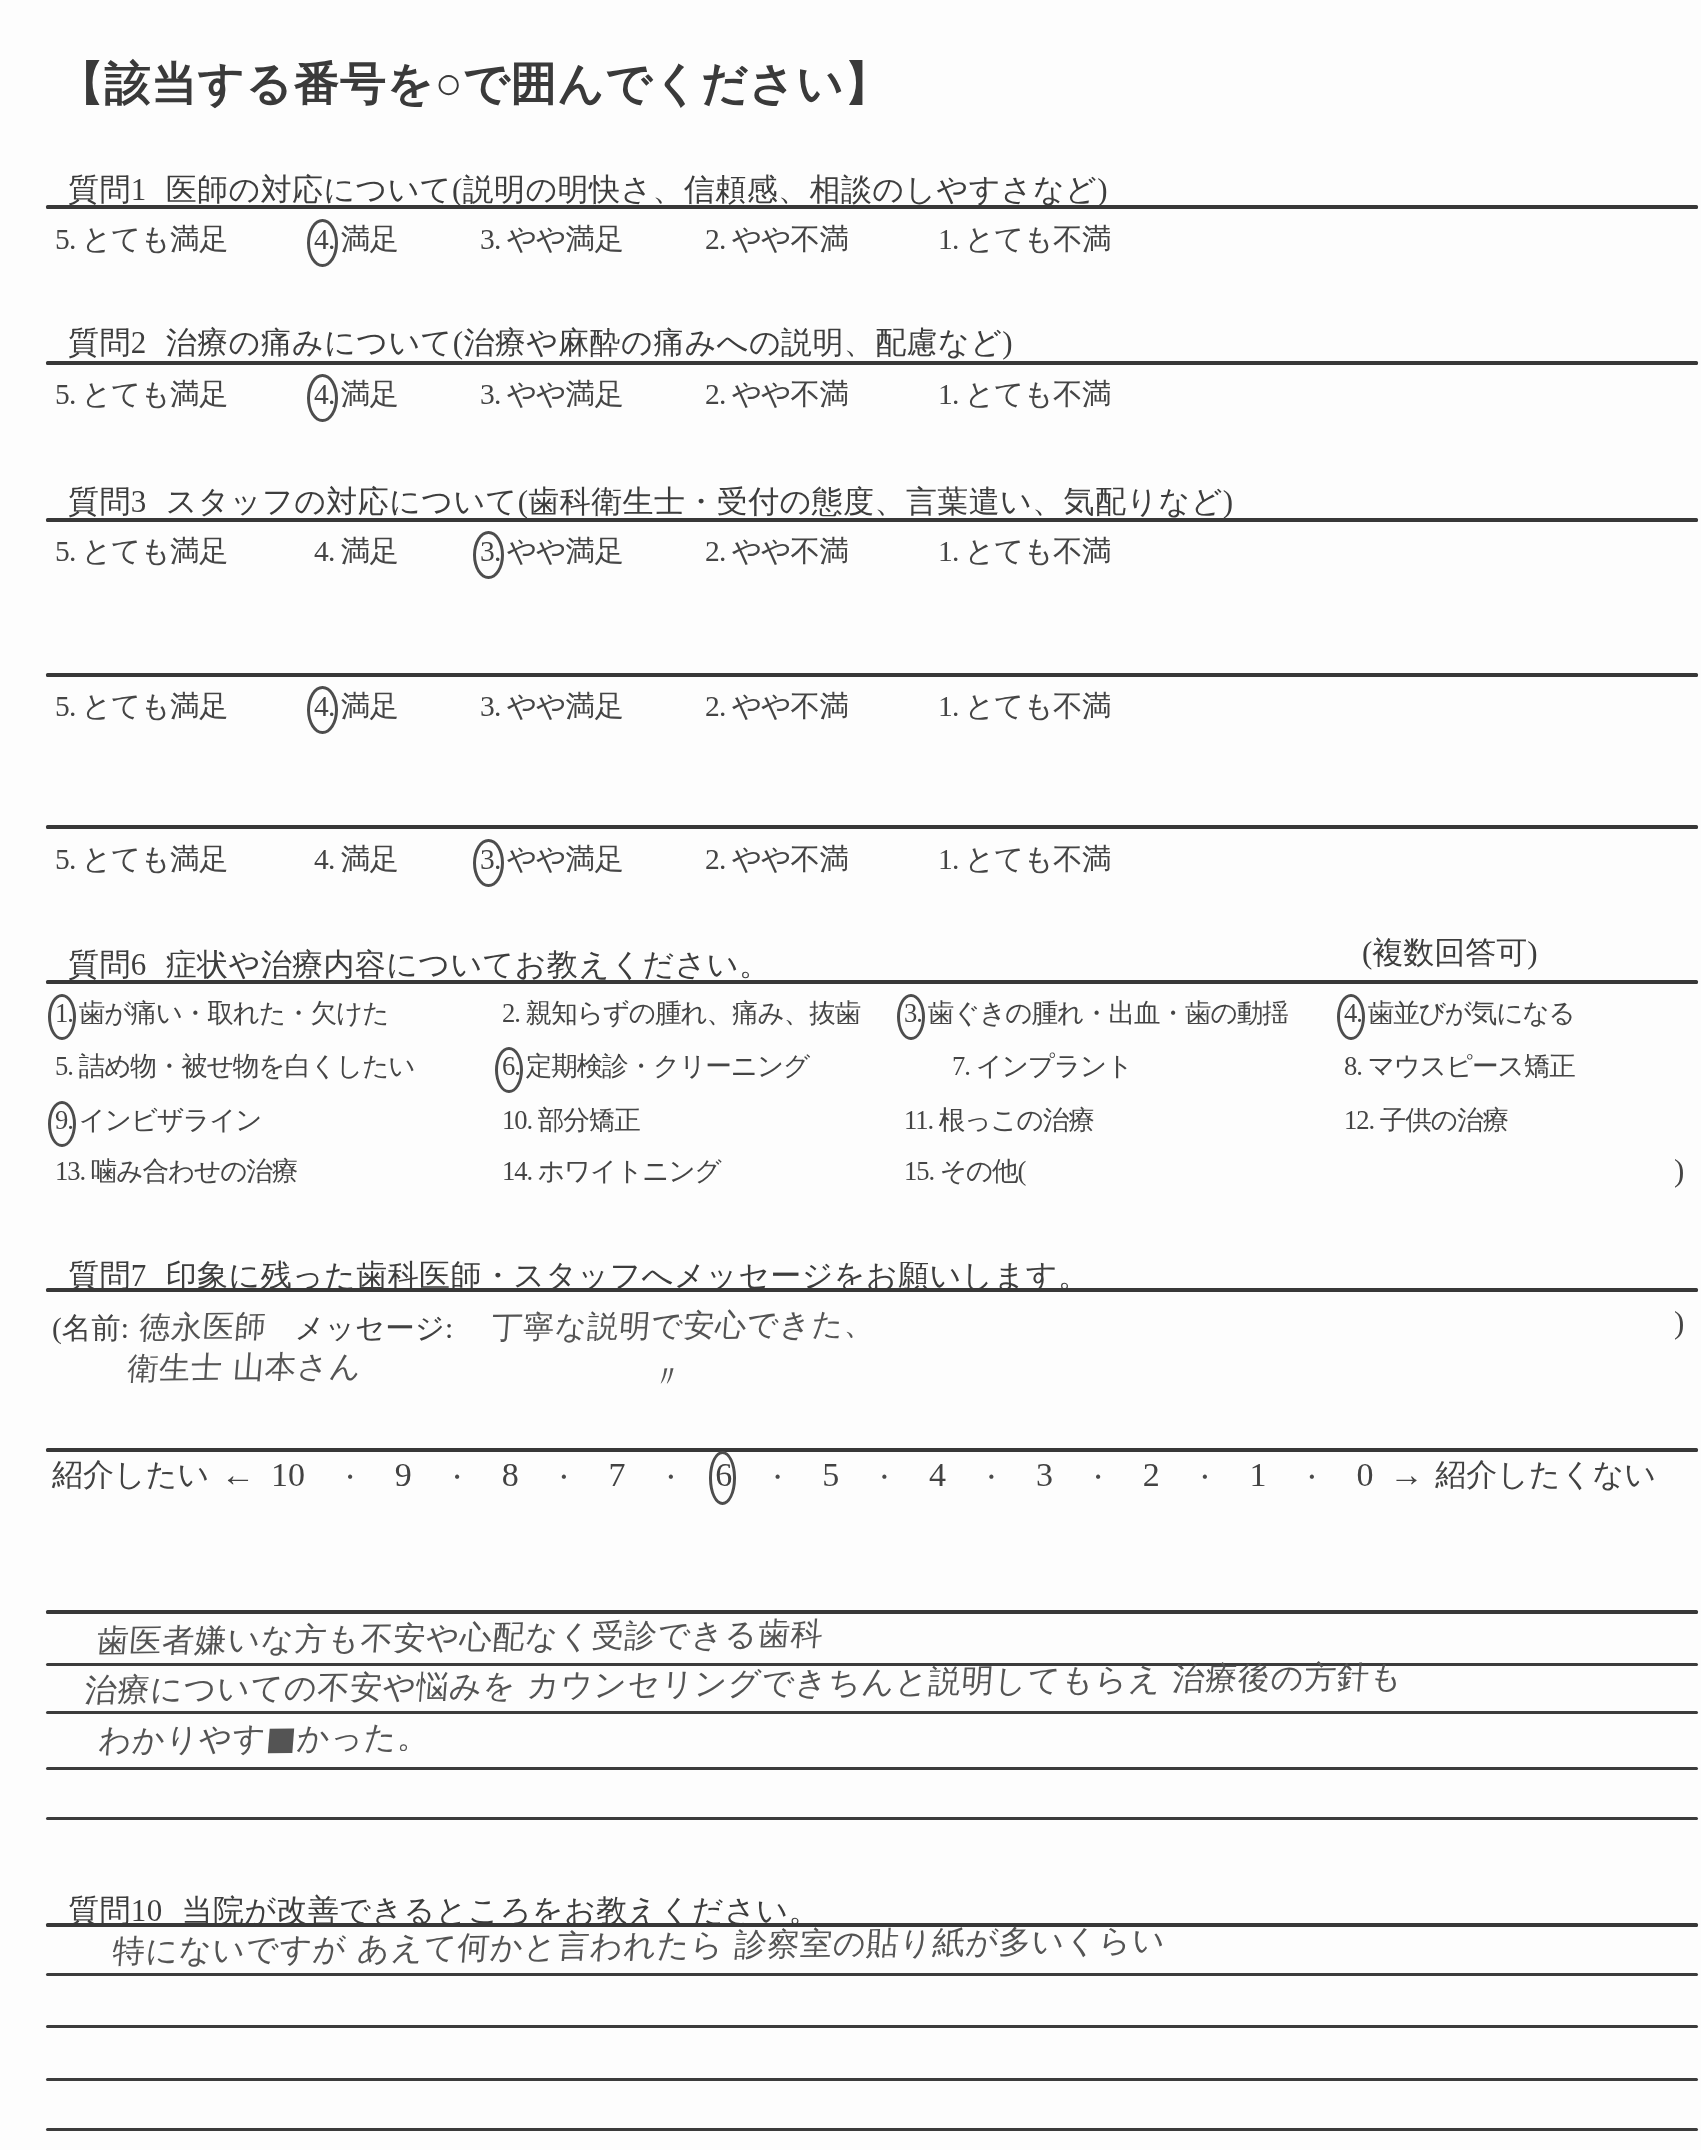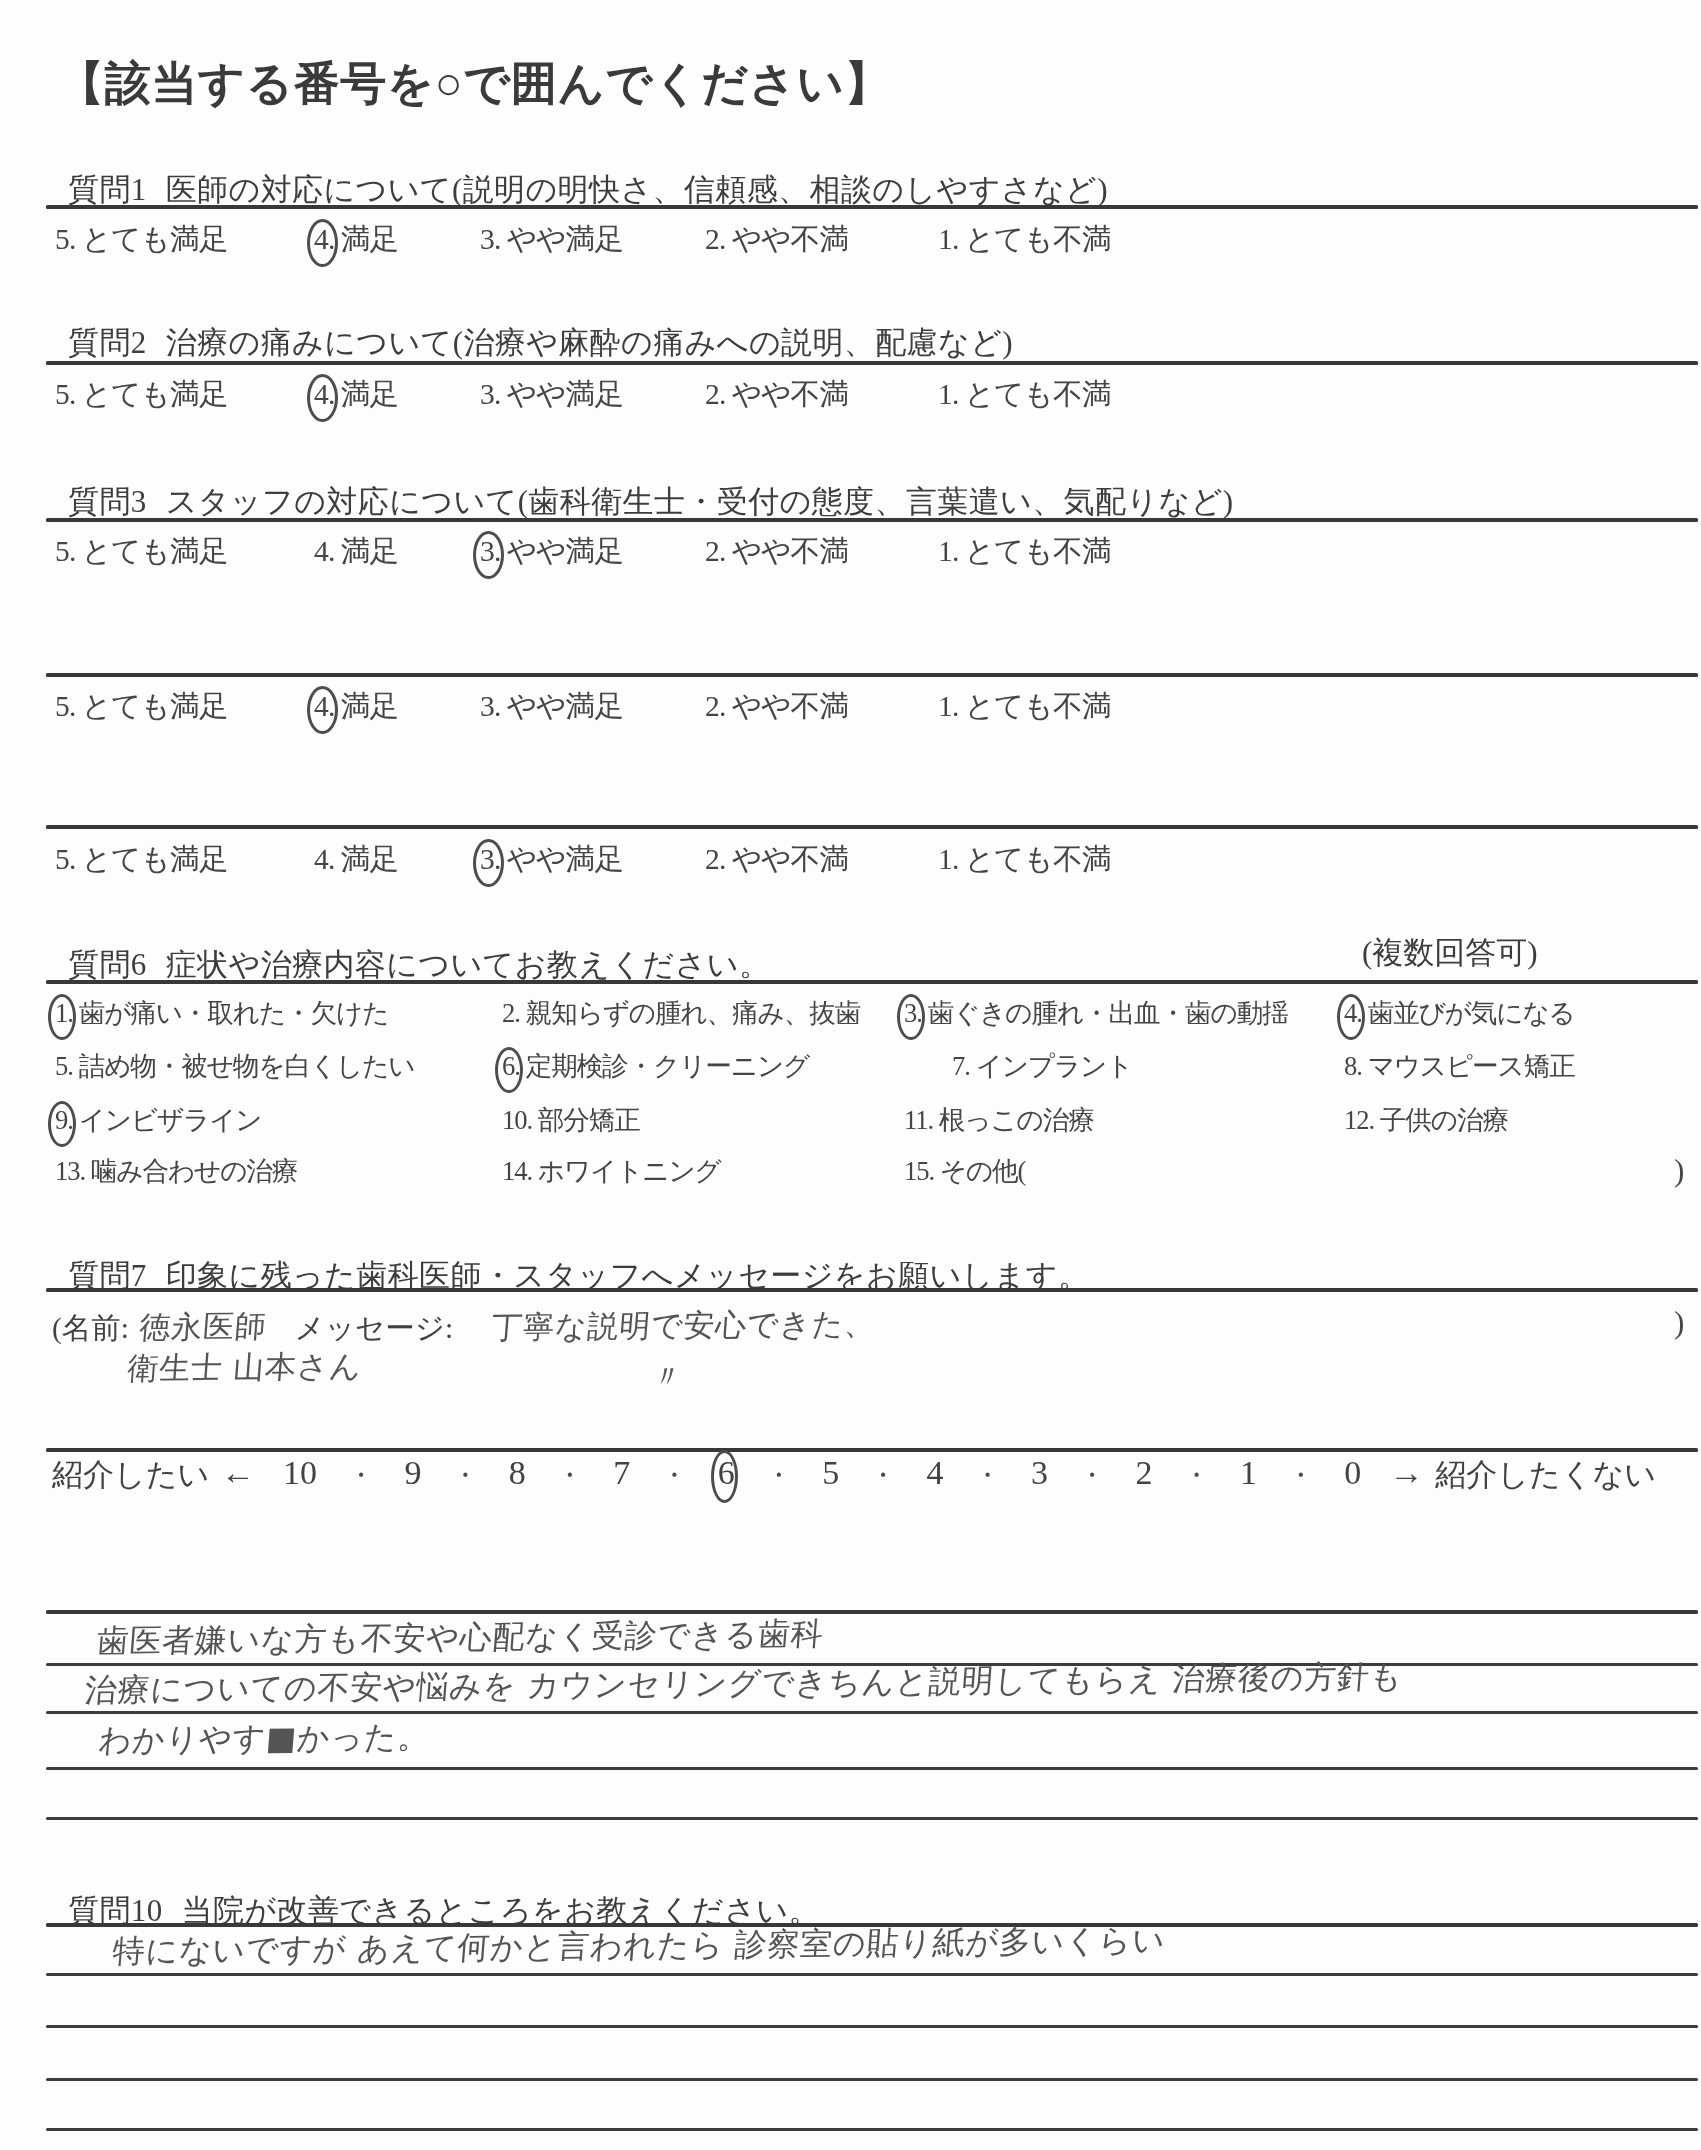--- a/index.html
+++ b/index.html
@@ -32,22 +32,22 @@
   }
   .q6-item{position:absolute;font-size:26.6px;letter-spacing:-1.1px;white-space:nowrap;color:#454545;}
   .close-paren{position:absolute;font-size:31px;color:#454545;}
   .hw{
     font-family:"DejaVu Sans",sans-serif;color:#545454;
     display:inline-block;transform:skewX(-5deg) rotate(-0.6deg);transform-origin:left bottom;
     letter-spacing:0.7px;white-space:nowrap;
   }
   .hw-line{position:absolute;font-size:32px;}
   .q7-row{position:absolute;left:52px;display:flex;align-items:baseline;font-size:29.5px;white-space:nowrap;}
-  .q8-row{position:absolute;top:1454px;left:52px;width:1604px;display:flex;align-items:flex-start;font-size:31px;white-space:nowrap;}
-  .q8-row .scale{flex:1;display:flex;justify-content:space-between;align-items:baseline;margin:0 28px;font-size:34px;}
+  .q8-row{position:absolute;top:1454px;left:52px;width:1604px;display:flex;align-items:center;font-size:31px;white-space:nowrap;}
+  .q8-row .scale{flex:1;display:flex;justify-content:space-between;align-items:baseline;margin:0 16px;font-size:34px;}
   .q8-row .dot{font-size:26.6px;color:#4a4a4a;}
   .q8-row .arr{font-size:34px;}
 </style>
 </head>
 <body>
 
 <div class="page">
 
   <h1 class="main-title">【該当する番号を○で囲んでください】</h1>
 

